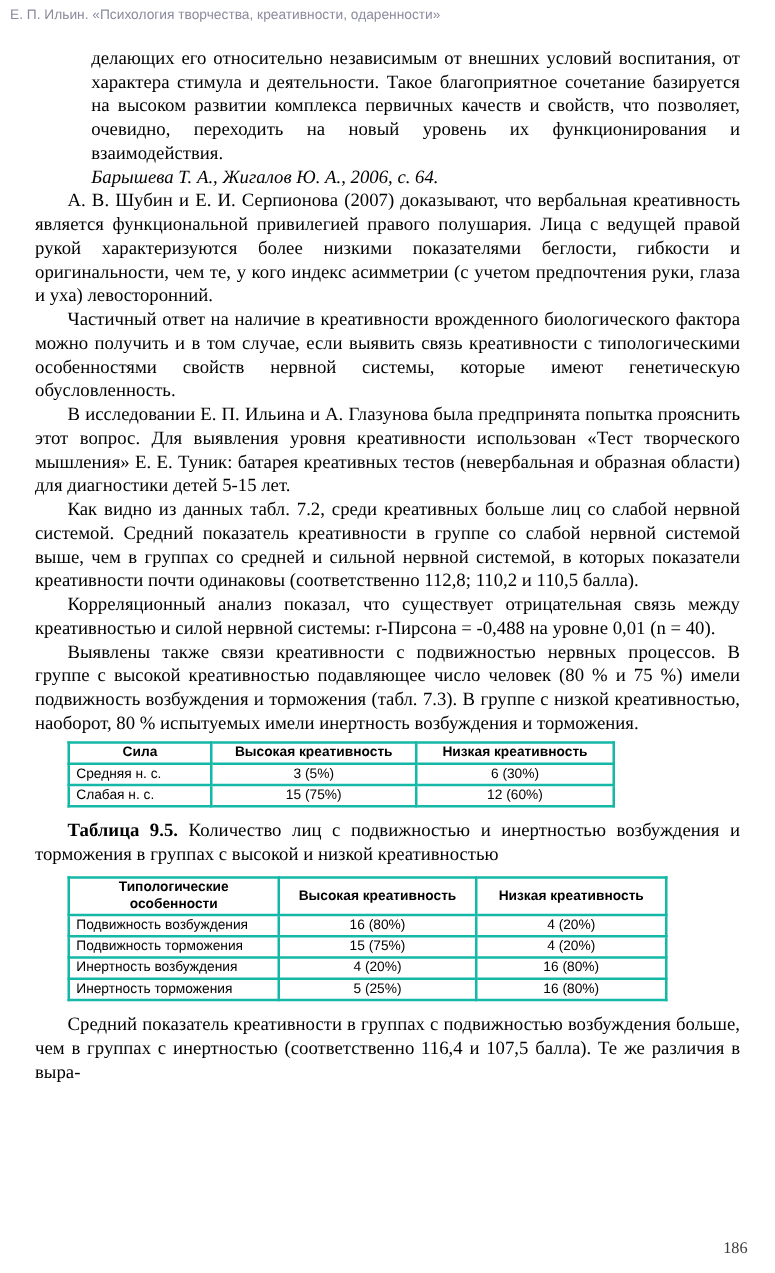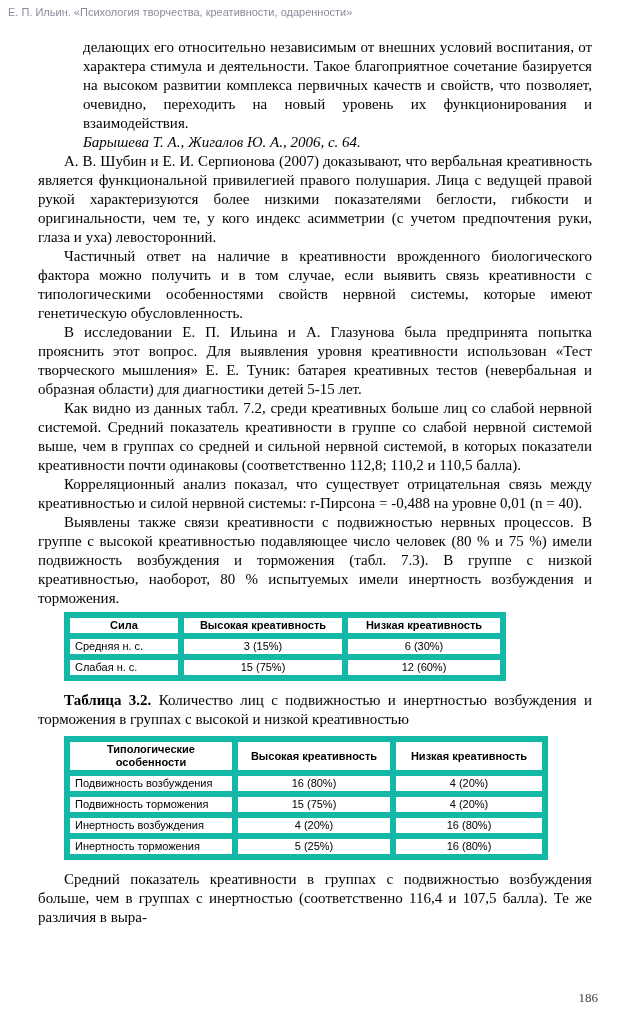--- a/index.html
+++ b/index.html
@@ -21,21 +21,21 @@
   .running-header{
     position:absolute;
     top:6px;
     left:8px;
     font-family:"Liberation Sans", sans-serif;
     font-size:11px;
     color:var(--header-color);
     white-space:nowrap;
   }
   .content{
-    padding:38px 28px 0 38px;
+    padding:38px 28px 0 28px;
     font-size:15px;
     line-height:19px;
     text-align:justify;
   }
   .quote-block{
     margin-left:45px;
   }
   .quote-text{
     text-align:justify;
   }
@@ -55,21 +55,21 @@
   .caption b{font-weight:bold;}
   table{
     border-collapse:collapse;
     font-family:"Liberation Sans", sans-serif;
     font-size:11px;
     line-height:13px;
     margin:4px 0 10px 26px;
     color:#000;
   }
   th,td{
-    border:6px solid #14b8a6;
+    border:2px solid #14b8a6;
     padding:1px 5px;
     text-align:center;
     vertical-align:middle;
   }
   th{font-weight:bold;}
   td.col-first{text-align:left;}
   .t72 .c1{width:114px;}
   .t72 .c2{width:164px;}
   .t72 .c3{width:158px;}
   .t73 .c1{width:168px;}
@@ -112,32 +112,32 @@
       <thead>
         <tr>
           <th class="c1">Сила</th>
           <th class="c2">Высокая креативность</th>
           <th class="c3">Низкая креативность</th>
         </tr>
       </thead>
       <tbody>
         <tr>
           <td class="c1 col-first">Средняя н. с.</td>
-          <td class="c2">3 (15%)</td>
+          <td class="c2">3 (5%)</td>
           <td class="c3">6 (30%)</td>
         </tr>
         <tr>
           <td class="c1 col-first">Слабая н. с.</td>
           <td class="c2">15 (75%)</td>
           <td class="c3">12 (60%)</td>
         </tr>
       </tbody>
     </table>
 
-    <p class="caption"><b>Таблица 3.2.</b><span> Количество лиц с подвижностью и инертностью возбуждения и торможения в группах с высокой и низкой креативностью</span></p>
+    <p class="caption"><b>Таблица 9.5.</b><span> Количество лиц с подвижностью и инертностью возбуждения и торможения в группах с высокой и низкой креативностью</span></p>
 
     <table class="t73">
       <thead>
         <tr>
           <th class="c1">Типологические особенности</th>
           <th class="c2">Высокая креативность</th>
           <th class="c3">Низкая креативность</th>
         </tr>
       </thead>
       <tbody>

